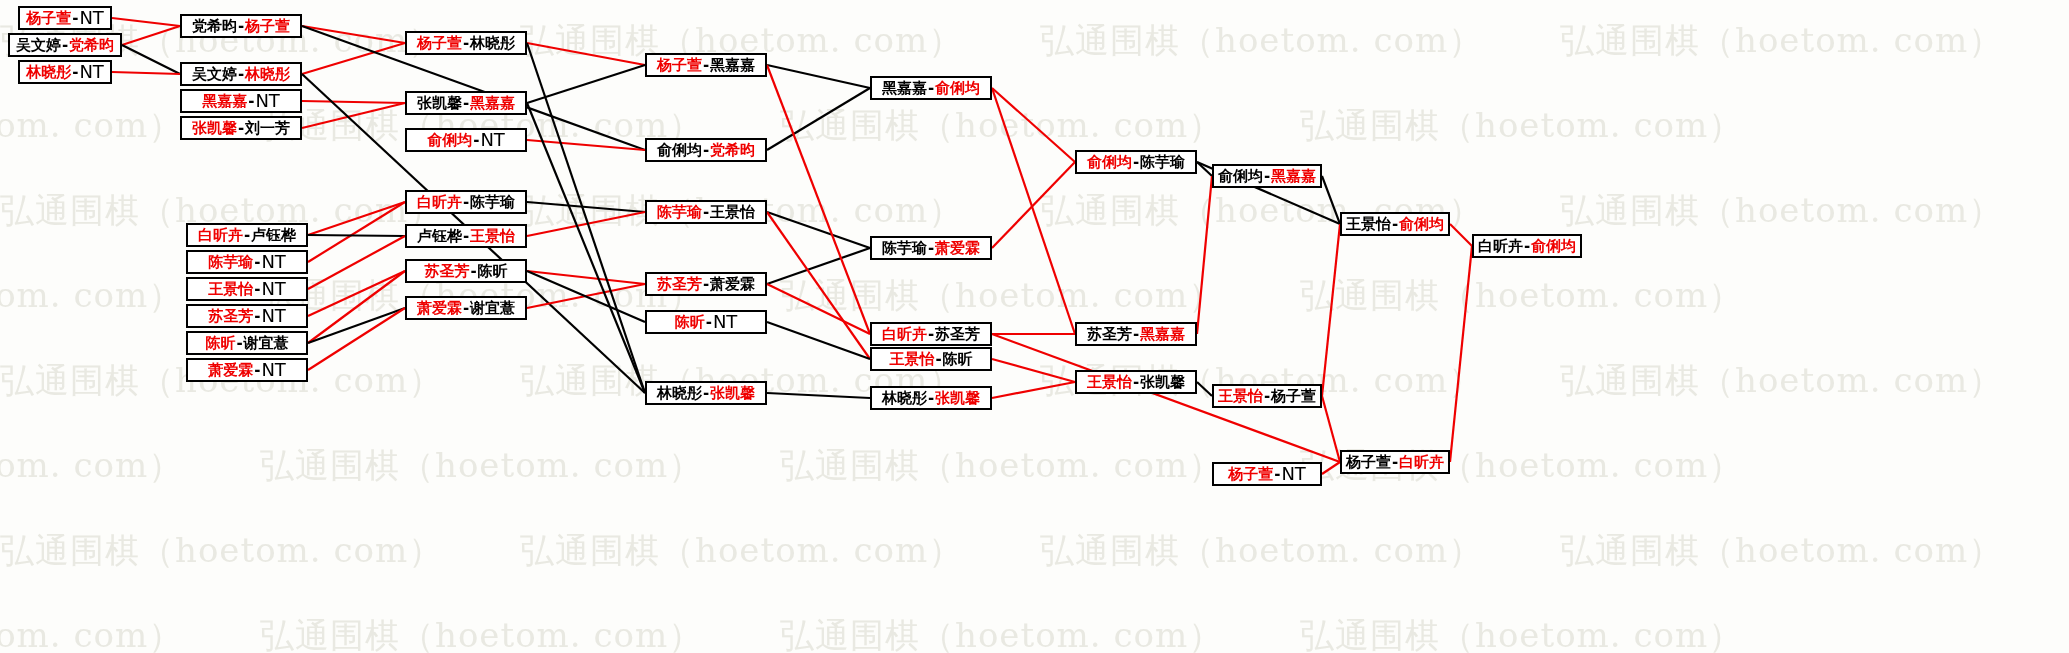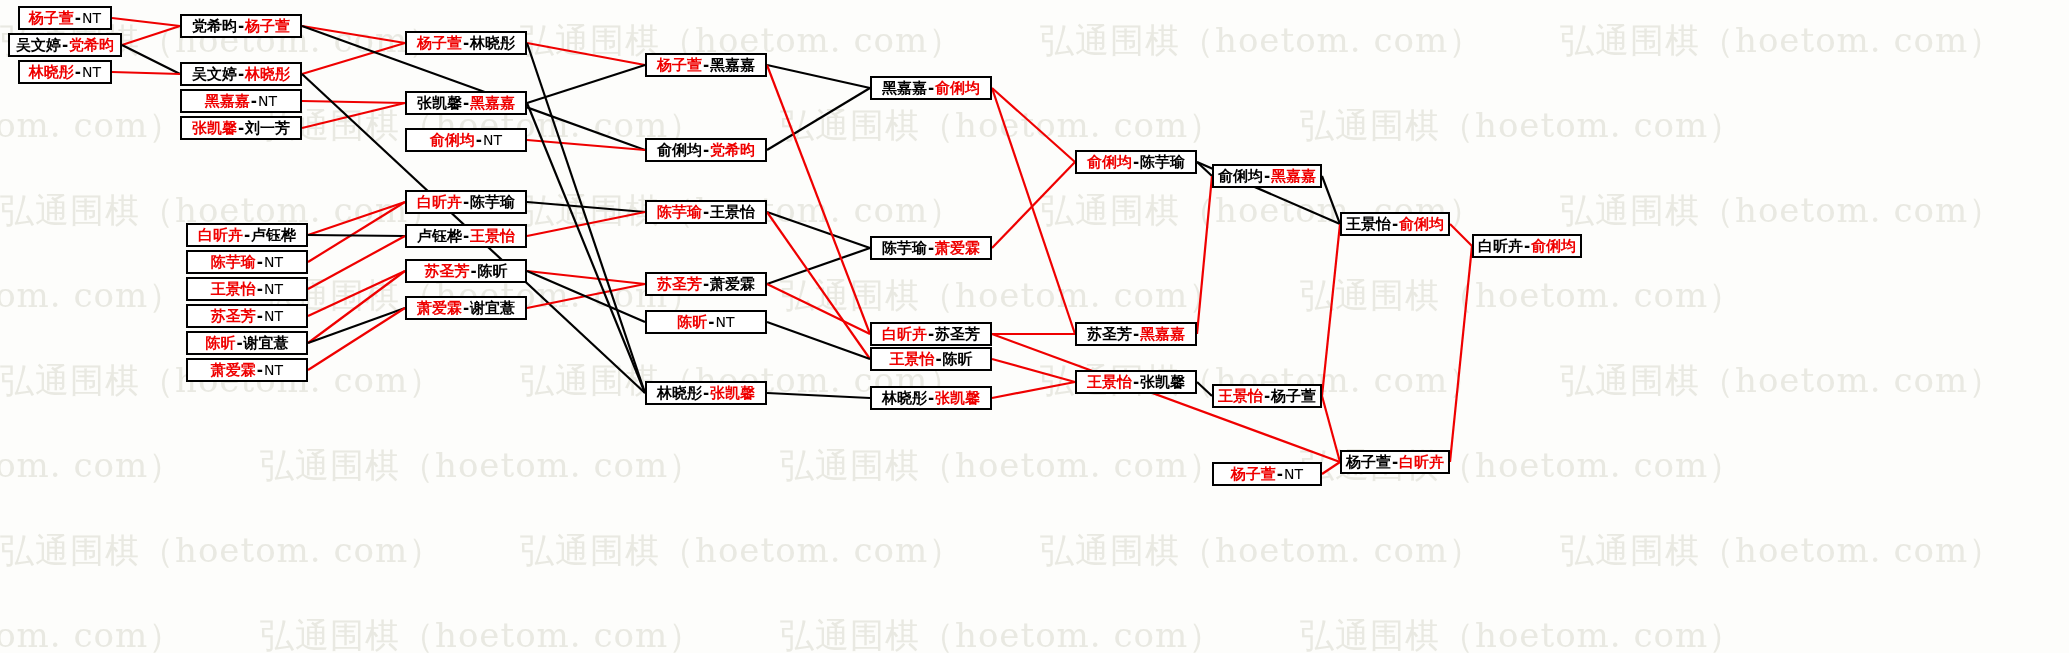--- a/index.html
+++ b/index.html
@@ -21,21 +21,21 @@
     border:2px solid #000;background:#fff;
     display:flex;align-items:center;justify-content:center;
     font-size:15px;line-height:1;white-space:nowrap;
     font-family:"DejaVu Sans","Liberation Sans",sans-serif;
     font-weight:700;
   }
   .node .p{display:inline-block;}
   .node .sep{display:inline-block;color:#000;padding:0 1px;}
   .w{color:#ef0000;}
   .l{color:#000;}
-  .nt{color:#000;font-weight:400;font-size:14px;}
+  .nt{color:#000;font-weight:400;font-size:18px;}
 </style>
 </head>
 <body>
 
 <div id="watermarks">
     <div class="wm" style="left: 0px; top: 18px;">弘通围棋（hoetom. com）</div>
     <div class="wm" style="left: 520px; top: 18px;">弘通围棋（hoetom. com）</div>
     <div class="wm" style="left: 1040px; top: 18px;">弘通围棋（hoetom. com）</div>
     <div class="wm" style="left: 1560px; top: 18px;">弘通围棋（hoetom. com）</div>
     <div class="wm" style="left: -260px; top: 103px;">弘通围棋（hoetom. com）</div>

